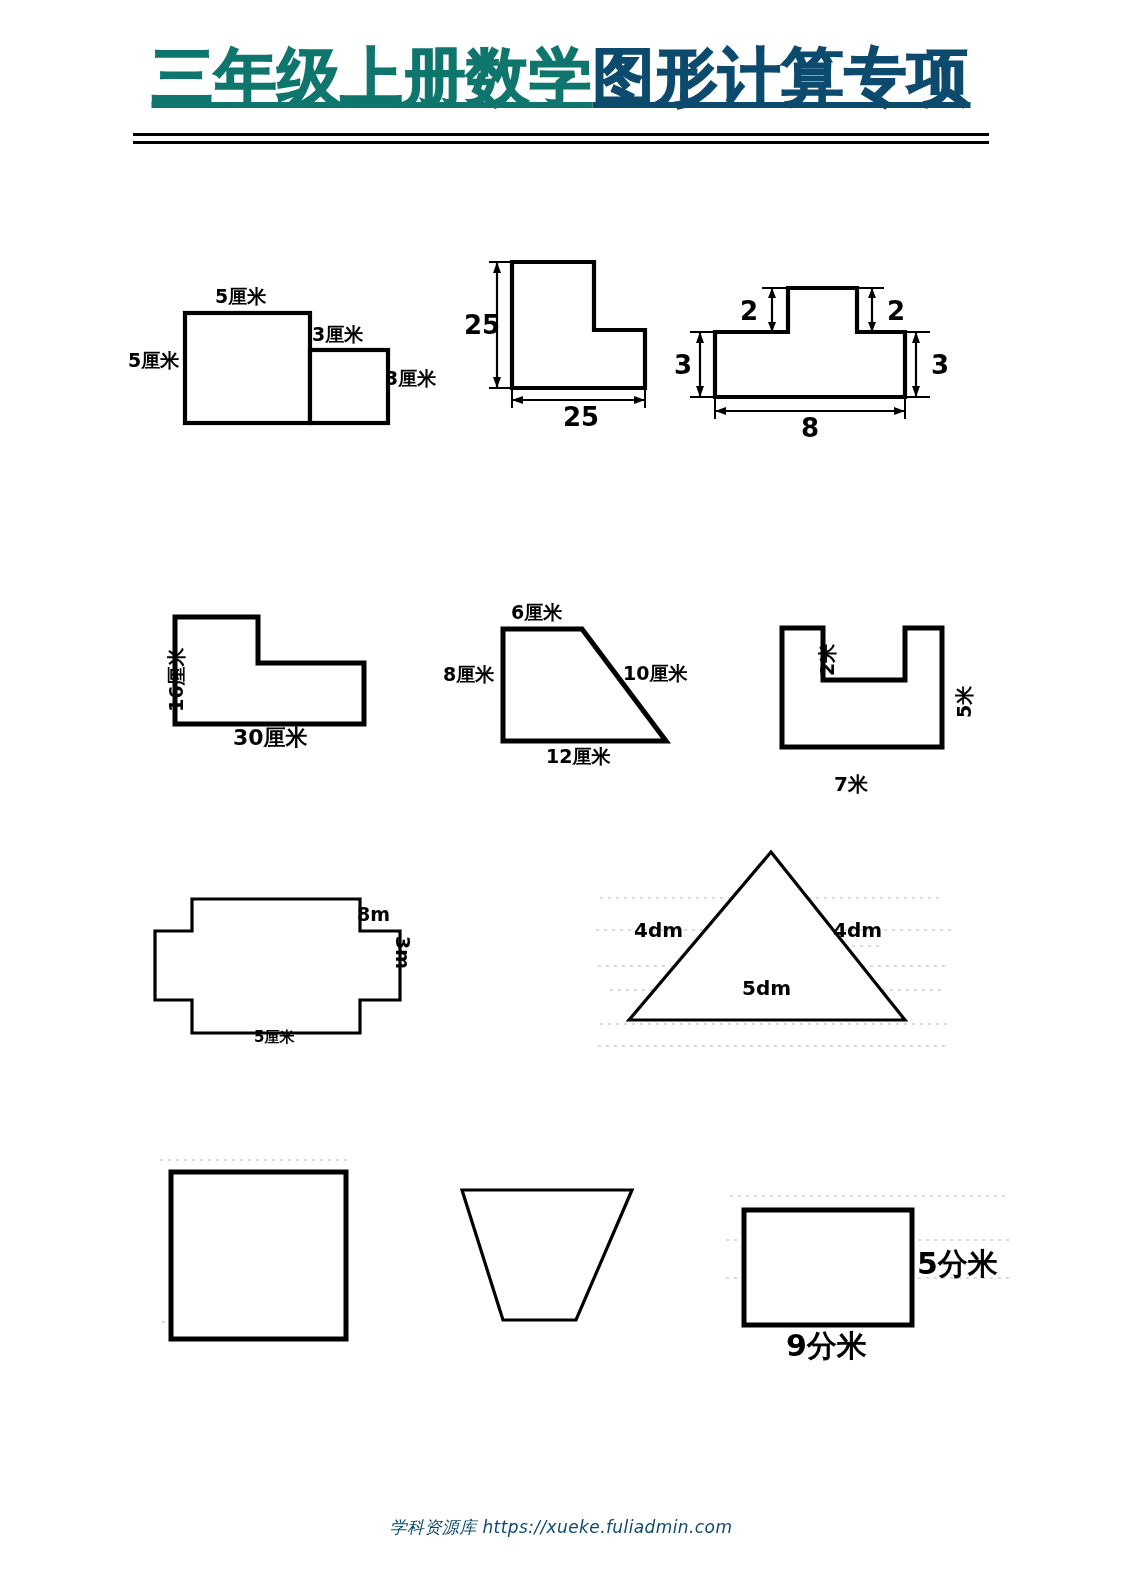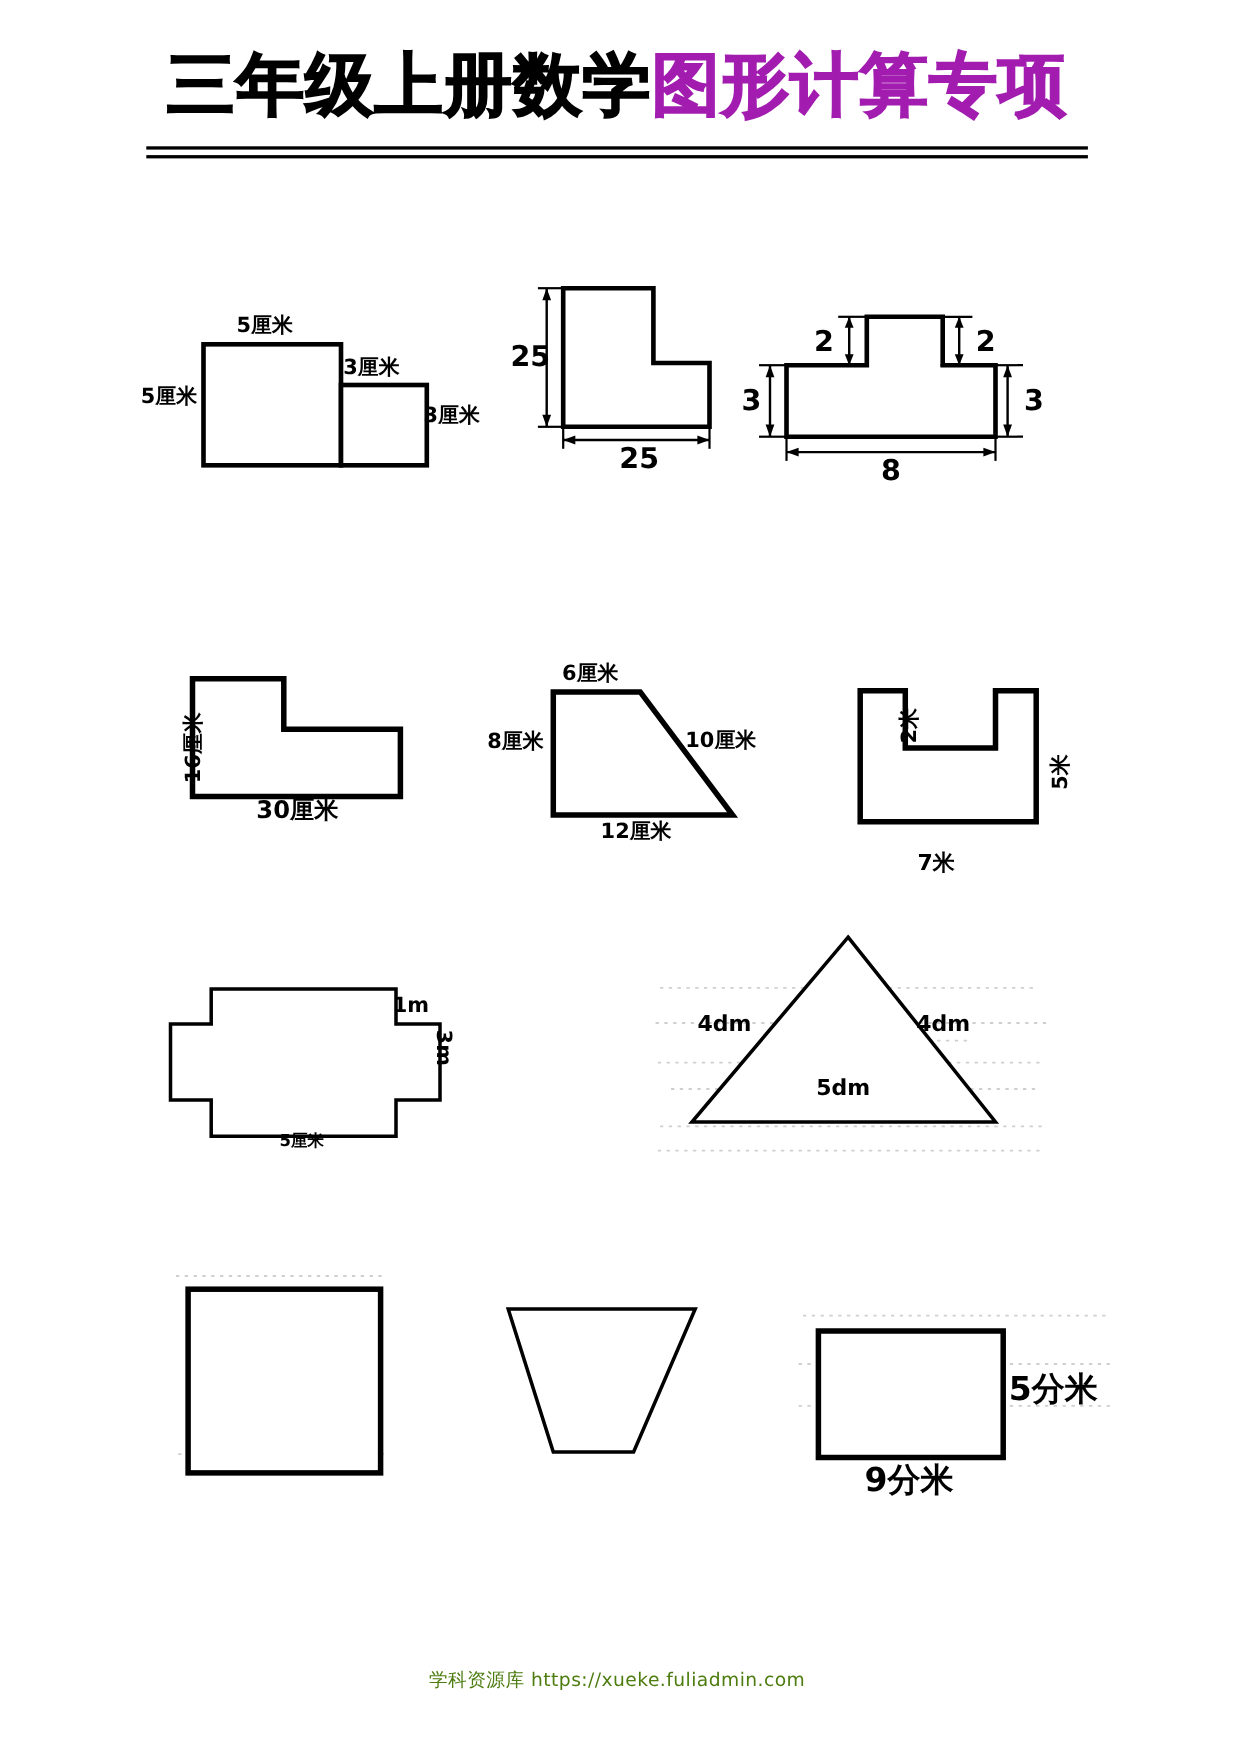--- a/index.html
+++ b/index.html
@@ -28,22 +28,22 @@
   #title-text {
     display: inline-block;
     font-family: "DejaVu Sans", "Liberation Sans", sans-serif;
     font-size: 62px;
     font-weight: 700;
     letter-spacing: 1px;
     line-height: 1.05;
     white-space: nowrap;
     -webkit-text-stroke: 1.6px currentColor;
   }
-  .title-black { color: #000000; }
-  .title-red   { color: #a21caf; }
+  .title-black { color: #0f766e; text-decoration: underline; }
+  .title-red   { color: #0c4a6e; text-decoration: underline; }
 
   #title-rules {
     position: absolute;
     left: 133px;
     top: 133px;
     width: 856px;
   }
   .title-rule {
     height: 3px;
     background: #000;
@@ -110,22 +110,23 @@
 
   
   #footer {
     position: absolute;
     left: 0;
     top: 1516px;
     width: 1122px;
     text-align: center;
     font-family: "DejaVu Sans", "Liberation Sans", sans-serif;
     font-size: 17px;
-    color: #4d7c0f;
+    color: #0c4a6e;
     letter-spacing: 0.4px;
+    font-style: italic;
   }
 </style>
 </head>
 <body>
 
 <div id="title-block">
   <div id="title-text"><span class="title-black">三年级上册数学</span><span class="title-red">图形计算专项</span></div>
 </div>
 <div id="title-rules">
   <div class="title-rule"></div>
@@ -258,21 +259,21 @@
 
 <div class="lab cn" style="left:511px; top:603px;">6厘米</div>
 <div class="lab cn" style="left:443px; top:665px;">8厘米</div>
 <div class="lab cn" style="left:623px; top:664px;">10厘米</div>
 <div class="lab cn" style="left:546px; top:747px;">12厘米</div>
 
 <div class="lab cn rot-ccw" style="left:818px; top:676px;">2米</div>
 <div class="lab cn rot-ccw" style="left:955px; top:718px;">5米</div>
 <div class="lab cn" style="left:834px; top:774px; font-size:20px;">7米</div>
 
-<div class="lab lat" style="left:357px; top:905px; font-size:19px;">1m</div>
+<div class="lab lat" style="left:357px; top:905px; font-size:19px;">8m</div>
 <div class="lab lat rot-cw" style="left:412px; top:936px; font-size:19px;">3m</div>
 <div class="lab cn" style="left:254px; top:1030px; font-size:15px;">5厘米</div>
 
 <div class="lab big" style="left:634px; top:920px;">4dm</div>
 <div class="lab big" style="left:833px; top:920px;">4dm</div>
 <div class="lab big" style="left:742px; top:978px;">5dm</div>
 
 <div class="lab cn" style="left:917px; top:1249px; font-size:30px;">5分米</div>
 <div class="lab cn" style="left:786px; top:1331px; font-size:30px;text-align:right;">9分米</div>
 

